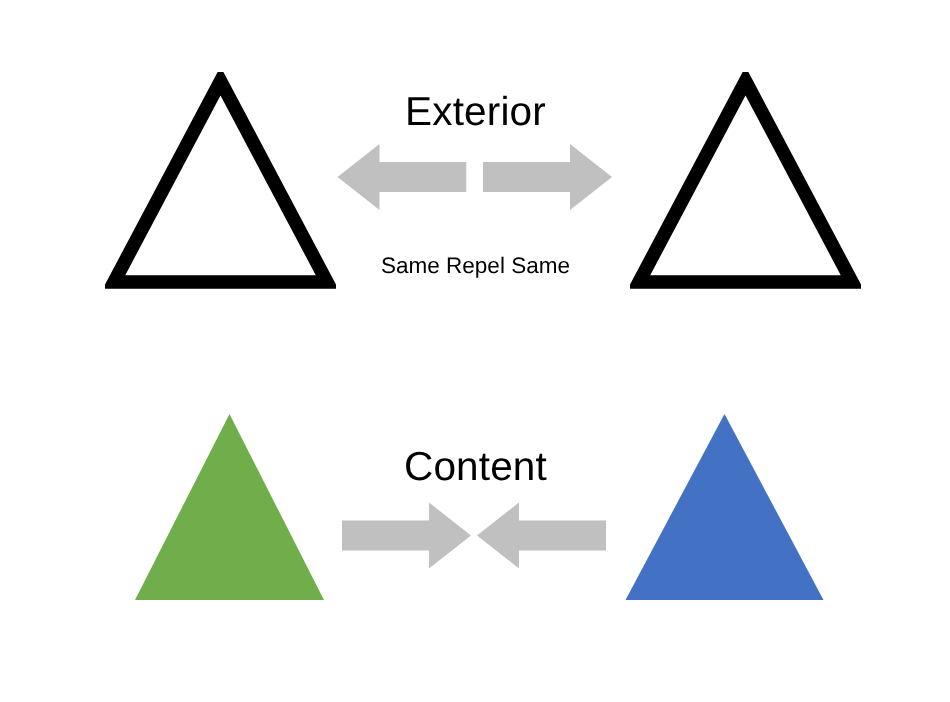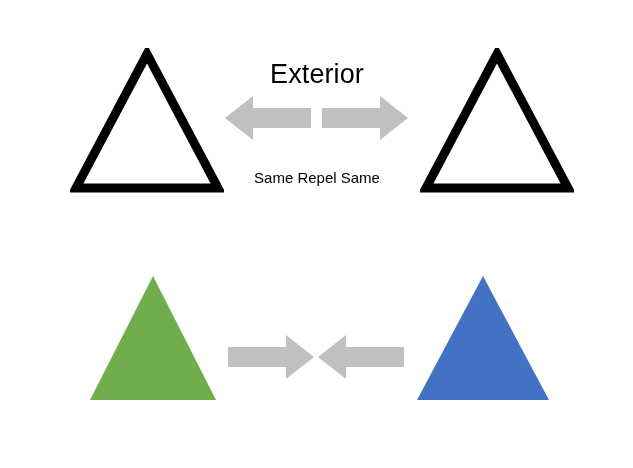--- a/index.html
+++ b/index.html
@@ -115,20 +115,21 @@
       <polygon points="65,2 128,126 2,126" fill="#6FAE4B"></polygon>
     </svg>
   </div>
 
   <div class="shape" id="tri-blue">
     <svg viewBox="0 0 136 128" xmlns="http://www.w3.org/2000/svg">
       <polygon points="68,2 134,126 2,126" fill="#4372C4"></polygon>
     </svg>
   </div>
 
+  <div class="heading" id="heading-content">Content</div>
 
   <div class="arrow" id="arrow-right-in">
     <svg viewBox="0 0 86 48" xmlns="http://www.w3.org/2000/svg">
       <polygon points="86,24 58,2 58,14 0,14 0,34 58,34 58,46" fill="#C0C0C0"></polygon>
     </svg>
   </div>
 
   <div class="arrow" id="arrow-left-in">
     <svg viewBox="0 0 86 48" xmlns="http://www.w3.org/2000/svg">
       <polygon points="0,24 28,2 28,14 86,14 86,34 28,34 28,46" fill="#C0C0C0"></polygon>

